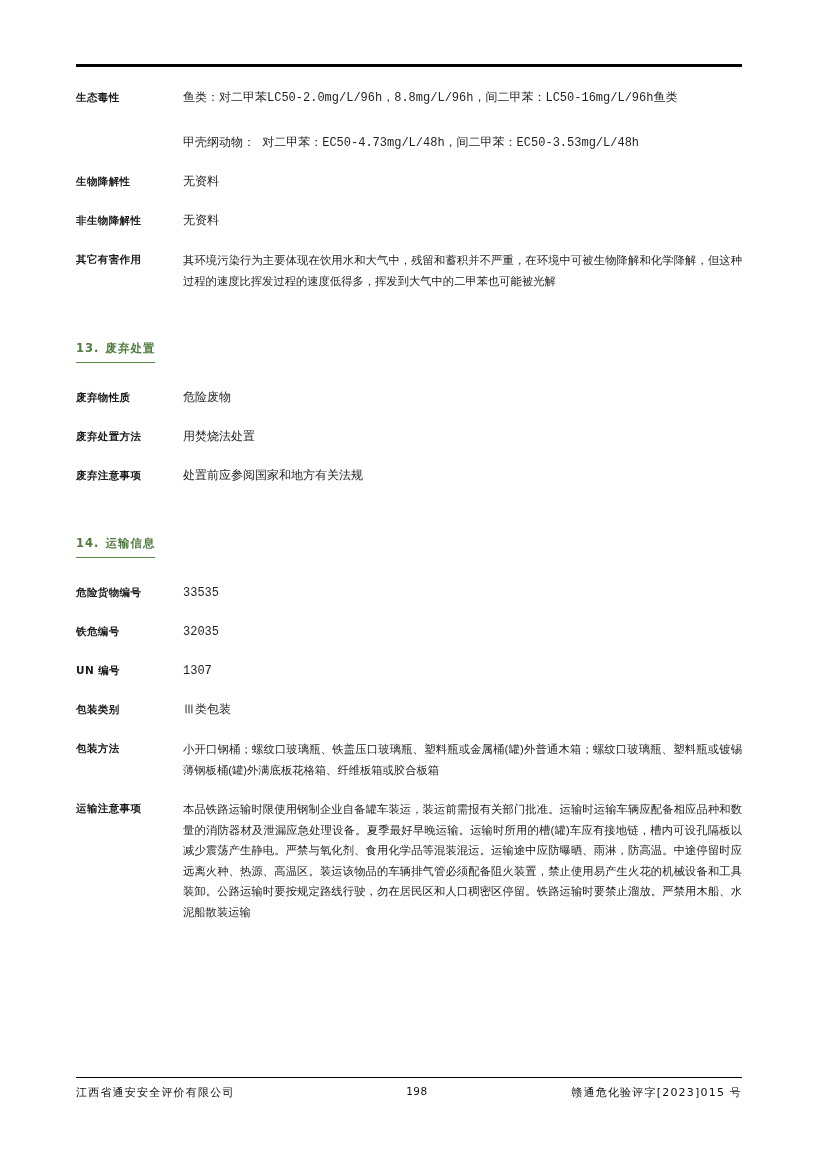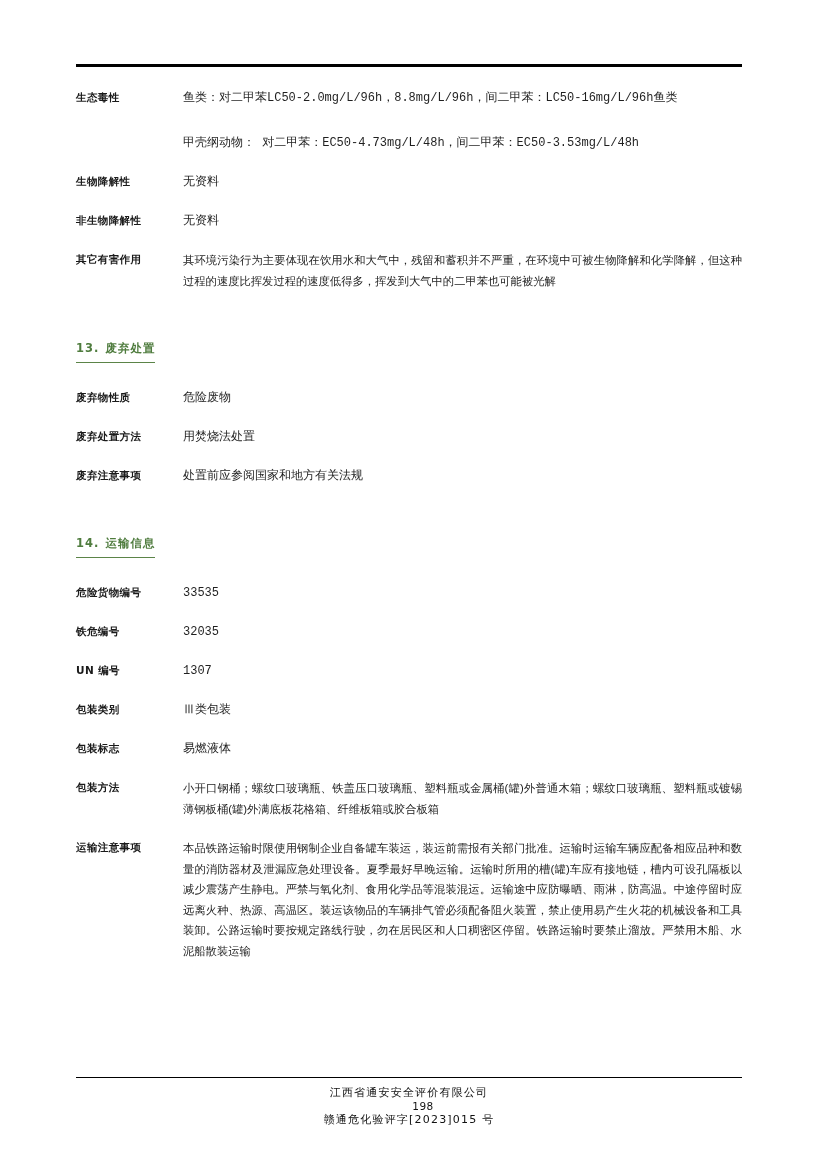--- a/index.html
+++ b/index.html
@@ -106,27 +106,26 @@
     width: 666px;
     height: 1.3px;
     background: #000000;
   }
   .footer {
     position: absolute;
     left: 76px;
     top: 1085px;
     width: 666px;
     display: flex;
-    align-items: center;
+    align-items: flex-start;
     justify-content: space-between;
     font-family: "DejaVu Sans", "Liberation Sans", sans-serif;
     font-size: 11px;
     color: #111111;
     letter-spacing: 1.2px;
-    flex-direction: column;
   }
   .footer-left { flex: 0 0 auto; }
   .footer-center {
     flex: 0 0 auto;
     margin-left: 28px;
     font-size: 10.5px;
     letter-spacing: 0.5px;
   }
   .footer-right { flex: 0 0 auto; }
 </style>
@@ -208,24 +207,20 @@
       <div class="row">
         <div class="row-label">UN 编号</div>
         <div class="row-value">1307</div>
       </div>
 
       <div class="row">
         <div class="row-label">包装类别</div>
         <div class="row-value">Ⅲ类包装</div>
       </div>
 
-      <div class="row">
-        <div class="row-label">包装标志</div>
-        <div class="row-value">易燃液体</div>
-      </div>
 
       <div class="row">
         <div class="row-label">包装方法</div>
         <div class="row-value para">小开口钢桶；螺纹口玻璃瓶、铁盖压口玻璃瓶、塑料瓶或金属桶(罐)外普通木箱；螺纹口玻璃瓶、塑料瓶或镀锡薄钢板桶(罐)外满底板花格箱、纤维板箱或胶合板箱</div>
       </div>
 
       <div class="row">
         <div class="row-label">运输注意事项</div>
         <div class="row-value para">本品铁路运输时限使用钢制企业自备罐车装运，装运前需报有关部门批准。运输时运输车辆应配备相应品种和数量的消防器材及泄漏应急处理设备。夏季最好早晚运输。运输时所用的槽(罐)车应有接地链，槽内可设孔隔板以减少震荡产生静电。严禁与氧化剂、食用化学品等混装混运。运输途中应防曝晒、雨淋，防高温。中途停留时应远离火种、热源、高温区。装运该物品的车辆排气管必须配备阻火装置，禁止使用易产生火花的机械设备和工具装卸。公路运输时要按规定路线行驶，勿在居民区和人口稠密区停留。铁路运输时要禁止溜放。严禁用木船、水泥船散装运输</div>
       </div>

